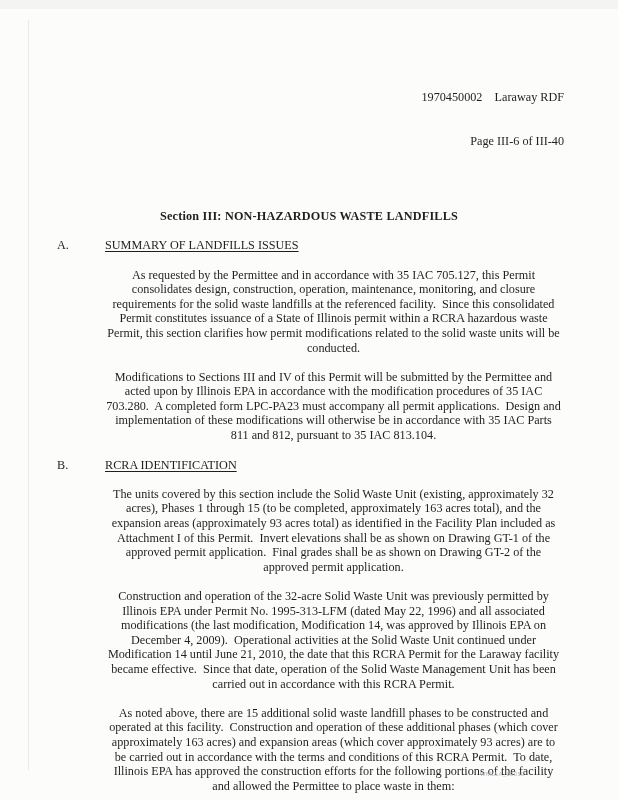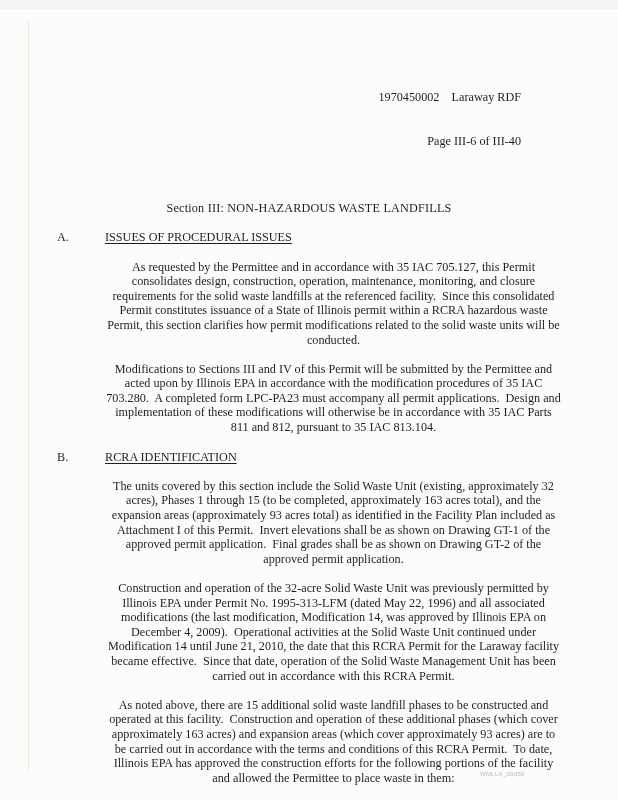--- a/index.html
+++ b/index.html
@@ -32,27 +32,27 @@
   .doc {
     position: absolute;
     top: 61px;
     left: 0;
     width: 618px;
     font-size: 12.2px;
     line-height: 14.6px;
   }
   .doc-header {
     text-align: right;
-    padding-right: 97px;
+    padding-right: 54px;
     white-space: pre;
   }
   .doc-title {
     text-align: center;
-    font-weight: normal;
-    margin-top: 23px;
+    font-weight: bold;
+    margin-top: 31px;
     letter-spacing: 0.2px;
   }
   .section {
     margin-top: 15px;
     padding-left: 57px;
     padding-right: 56px;
   }
   .section-head-row {
     display: flex;
   }
@@ -92,21 +92,21 @@
     <div class="doc-header">
       <div>1970450002    Laraway RDF</div>
       <div>Page III-6 of III-40</div>
     </div>
 
     <div class="doc-title">Section III: NON-HAZARDOUS WASTE LANDFILLS</div>
 
     <div class="section">
       <div class="section-head-row">
         <span class="section-label">A.</span>
-        <span class="section-heading">ISSUES OF PROCEDURAL ISSUES</span>
+        <span class="section-heading">SUMMARY OF LANDFILLS ISSUES</span>
       </div>
       <div class="para">As requested by the Permittee and in accordance with 35 IAC 705.127, this Permit consolidates design, construction, operation, maintenance, monitoring, and closure requirements for the solid waste landfills at the referenced facility.  Since this consolidated Permit constitutes issuance of a State of Illinois permit within a RCRA hazardous waste Permit, this section clarifies how permit modifications related to the solid waste units will be conducted.</div>
       <div class="para">Modifications to Sections III and IV of this Permit will be submitted by the Permittee and acted upon by Illinois EPA in accordance with the modification procedures of 35 IAC 703.280.  A completed form LPC-PA23 must accompany all permit applications.  Design and implementation of these modifications will otherwise be in accordance with 35 IAC Parts 811 and 812, pursuant to 35 IAC 813.104.</div>
     </div>
 
     <div class="section">
       <div class="section-head-row">
         <span class="section-label">B.</span>
         <span class="section-heading">RCRA IDENTIFICATION</span>
       </div>

